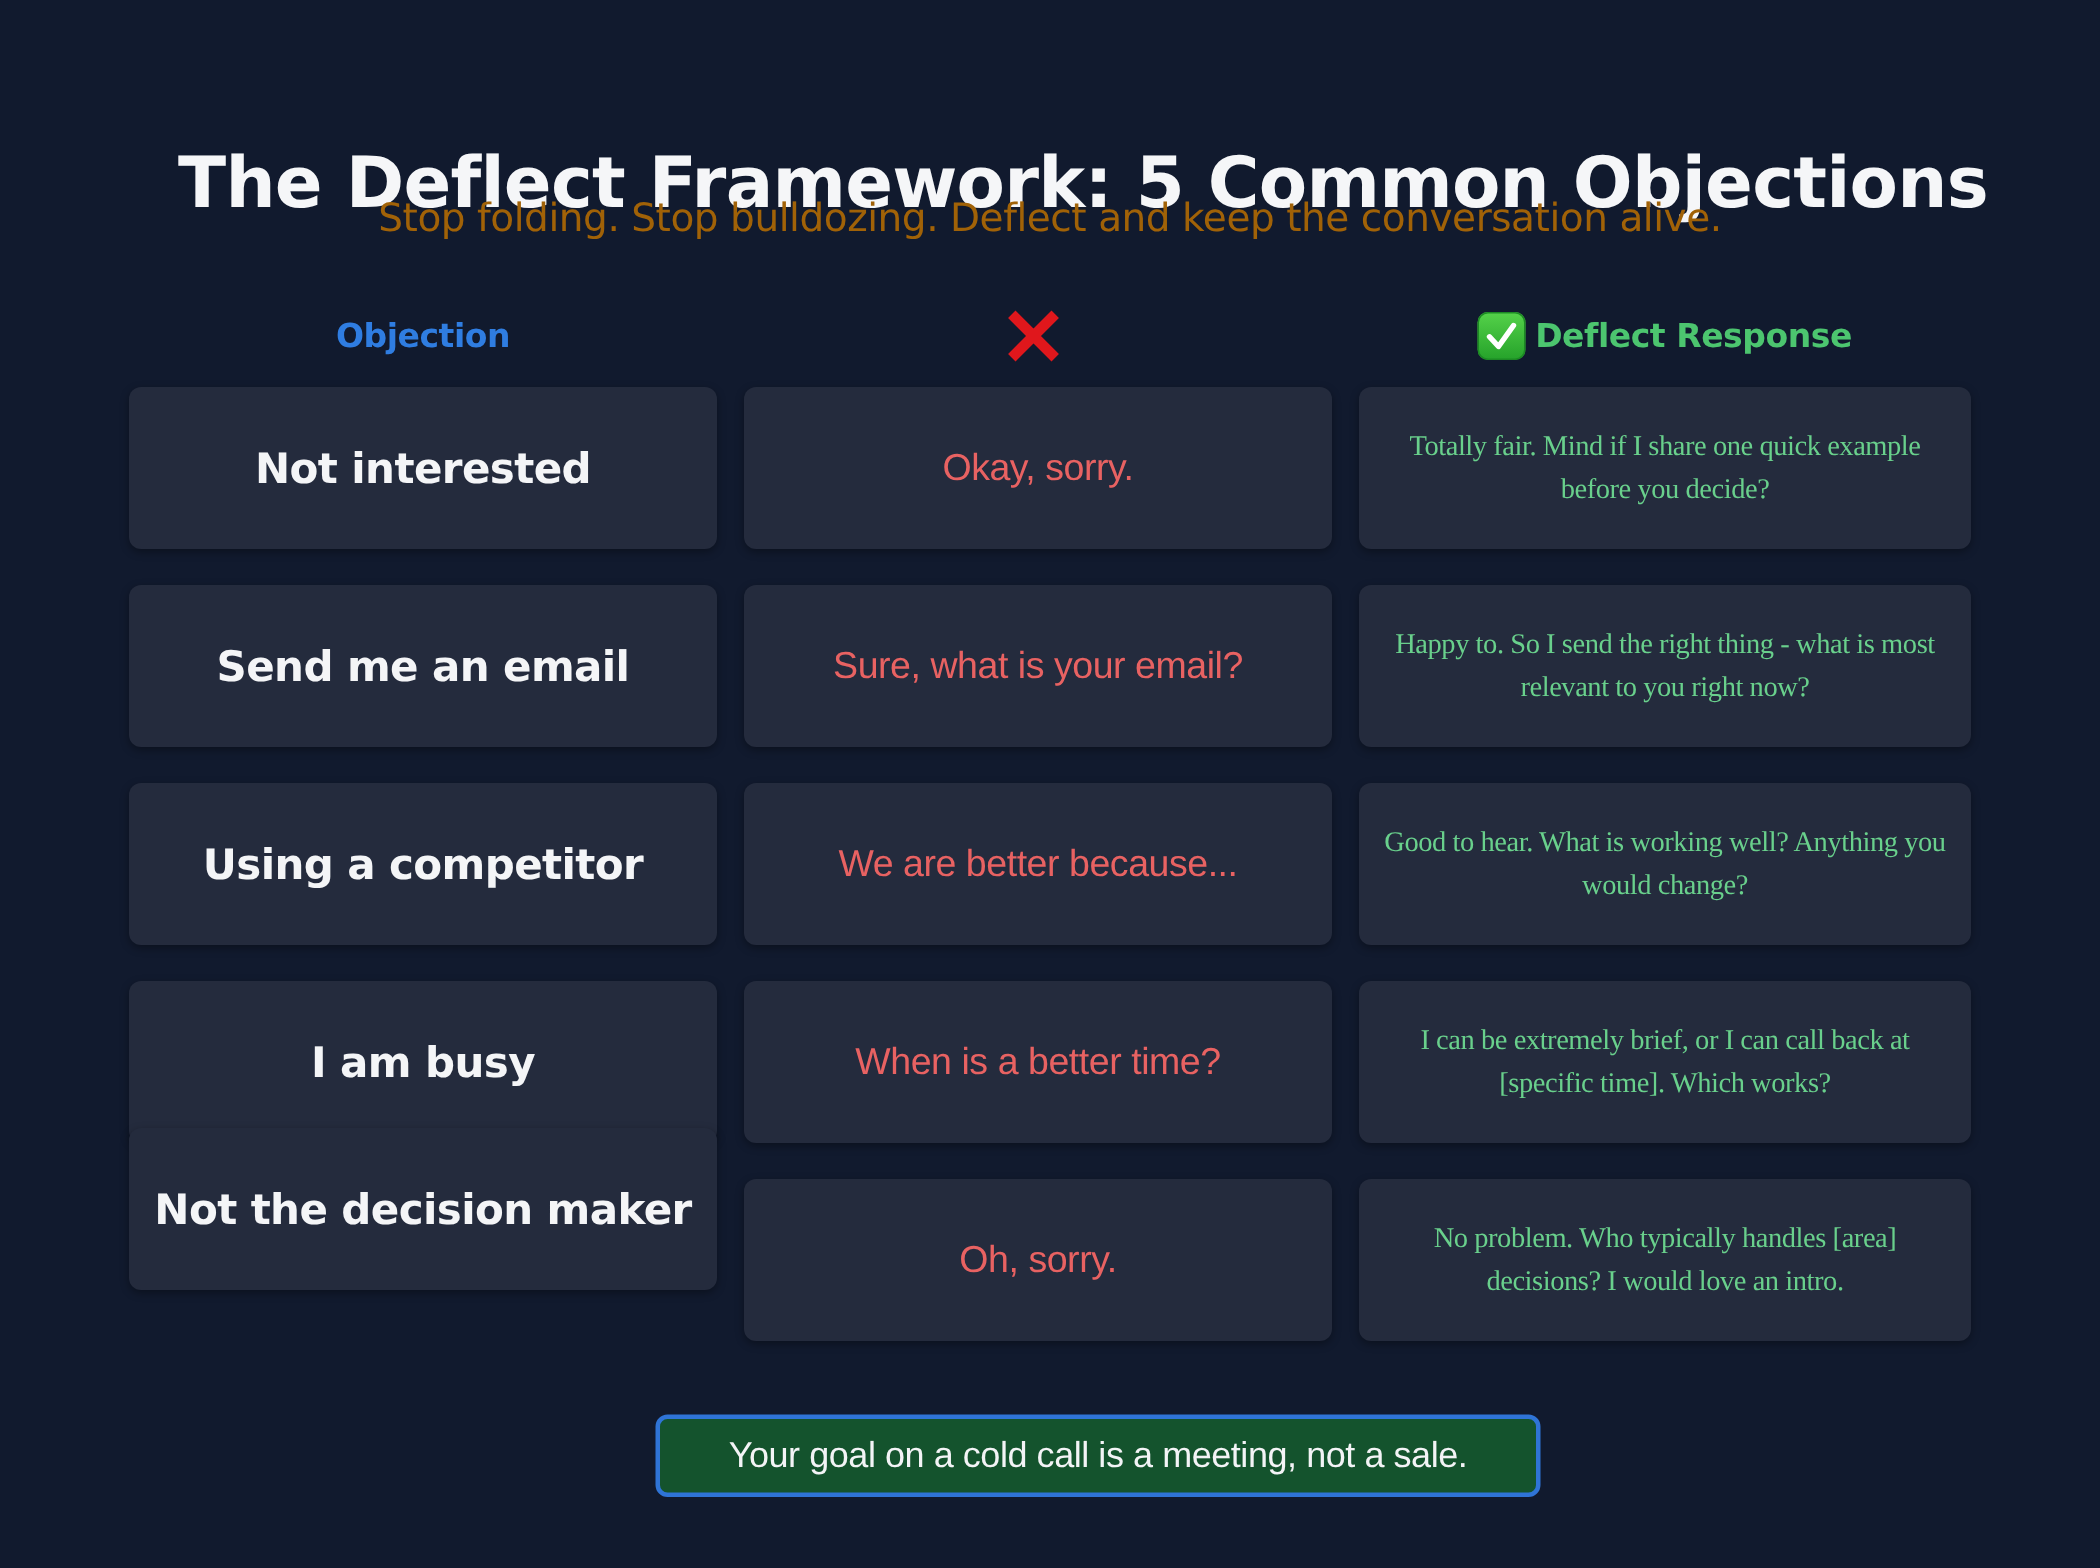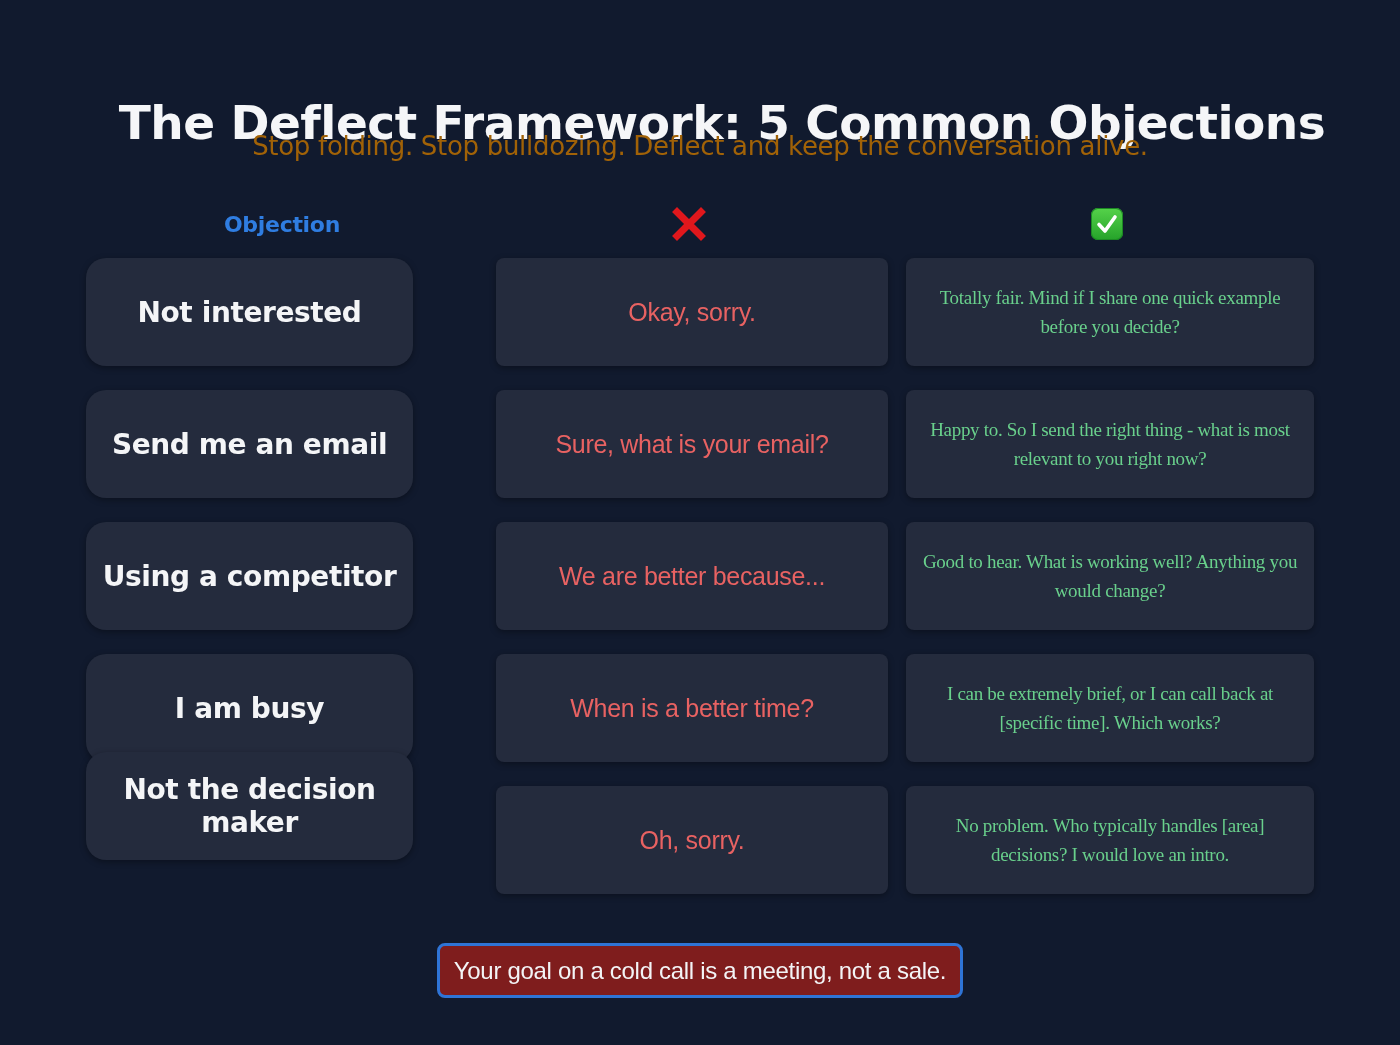--- a/index.html
+++ b/index.html
@@ -44,31 +44,31 @@
       box-shadow: inset 0 0 0 1px #1c8a24;
     }
 
     .cell {
       position: absolute; height: 108px;
       background: #242b3d; border-radius: 8px;
       box-shadow: 0 2px 6px rgba(0,0,0,0.35);
       display: flex; align-items: center; justify-content: center;
       text-align: center; box-sizing: border-box; padding: 0 14px;
     }
-    .c-obj { left: 86px; width: 327px; color: #f4f5f7;
-      font-family: "DejaVu Sans", sans-serif; font-weight: bold; font-size: 28px; letter-spacing: -0.4px; border-radius: 20px; }
+    .c-obj { left: 86px; width: 392px; color: #f4f5f7;
+      font-family: "DejaVu Sans", sans-serif; font-weight: bold; font-size: 28px; letter-spacing: -0.4px; }
     .c-wrong { left: 496px; width: 392px; color: #e86262;
       font-family: Liberation Sans, sans-serif; font-size: 25px; letter-spacing: -0.3px; }
     .c-deflect { left: 906px; width: 408px; color: #69d08c;
       font-family: Liberation Serif, serif; font-size: 19px; line-height: 29px; letter-spacing: -0.3px; padding: 0 10px; }
 
     .footer-box {
-      position: absolute; left: 437px; top: 943px; width: 526px; height: 55px;
+      position: absolute; left: 437px; top: 943px; width: 590px; height: 55px;
       box-sizing: border-box; border: 3px solid #2f74d6; border-radius: 8px;
-      background: #7f1d1d;
+      background: #14532d;
       display: flex; align-items: center; justify-content: center;
       color: #f3f4f6; font-family: "Liberation Sans", sans-serif;
       font-size: 24px; letter-spacing: -0.3px;
     }
   </style>
 </head>
 <body>
 
 <h1 class="title">The Deflect Framework: 5 Common Objections</h1>
 <div class="subtitle">Stop folding. Stop bulldozing. Deflect and keep the conversation alive.</div>
@@ -84,20 +84,21 @@
     </svg>
   </span>
 </div>
 
 <div class="col-header hdr-deflect">
   <span class="ico ico-check">
     <svg width="24" height="24" viewBox="0 0 24 24">
       <path d="M4 12.5 L10 19 L20 5" stroke="#ffffff" stroke-width="3.6" fill="none" stroke-linecap="round" stroke-linejoin="round"></path>
     </svg>
   </span>
+  <span>Deflect Response</span>
 </div>
 
 <div class="cell c-obj" style="top:258px">Not interested</div>
 <div class="cell c-wrong" style="top:258px">Okay, sorry.</div>
 <div class="cell c-deflect" style="top:258px">Totally fair. Mind if I share one quick example before you decide?</div>
 
 <div class="cell c-obj" style="top:390px">Send me an email</div>
 <div class="cell c-wrong" style="top:390px">Sure, what is your email?</div>
 <div class="cell c-deflect" style="top:390px">Happy to. So I send the right thing - what is most relevant to you right now?</div>
 

